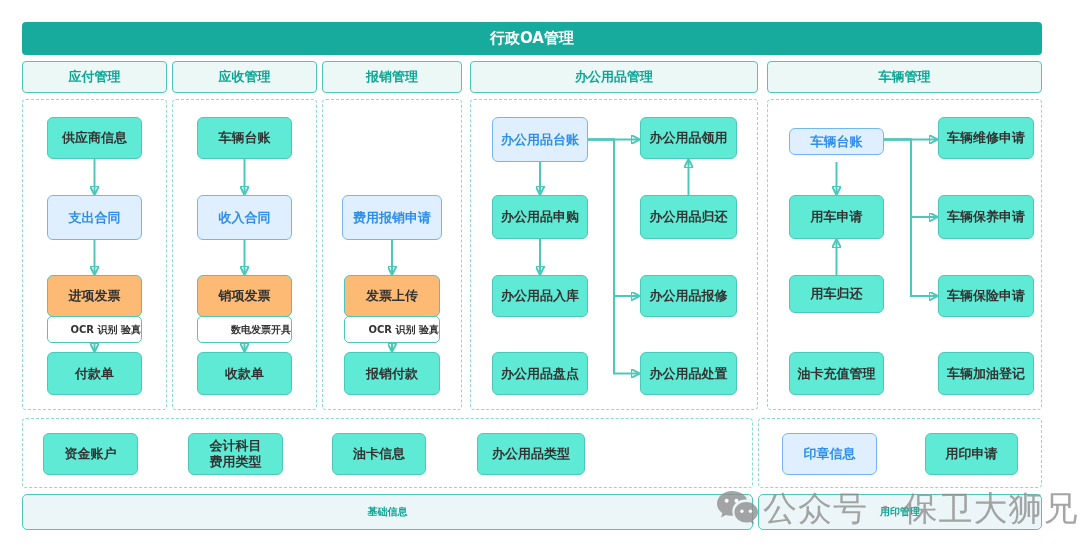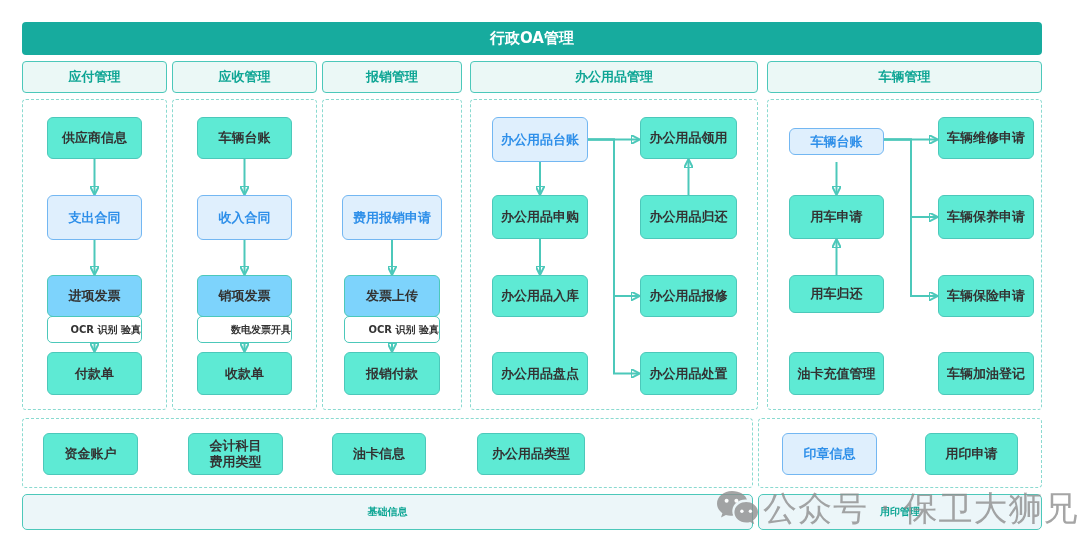--- a/index.html
+++ b/index.html
@@ -22,21 +22,21 @@
 
   .bar{position:absolute;top:494px;height:36px;background:var(--barbg);border:1px solid var(--tborder);
     border-radius:5px;color:var(--ttext);font-size:10px;font-weight:700;display:flex;align-items:center;justify-content:center}
 
   .node{position:absolute;background:#5eead4;border:1px solid var(--tborder);border-radius:6px;
     display:flex;flex-direction:column;align-items:center;justify-content:center;
     font-size:13px;font-weight:600;color:var(--ntext);text-align:center;line-height:16px;z-index:3}
   .node.hl{background:var(--hlbg);border-color:var(--hlborder);color:var(--hltext)}
 
   .nodewrap{position:absolute;z-index:3}
-  .nodewrap .main{position:relative;width:100%;height:42px;background:#7dd3fc;border:1px solid var(--tborder);
+  .nodewrap .main{position:relative;width:100%;height:42px;background:#fdba74;border:1px solid var(--tborder);
     border-radius:6px;display:flex;align-items:center;justify-content:center;font-size:13px;font-weight:600;color:var(--ntext)}
   .nodewrap .subbox{position:relative;width:100%;height:27px;margin-top:-1px;background:#fff;border:1px solid var(--tborder);
     border-radius:5px;display:flex;align-items:center;justify-content:flex-end;font-size:10px;font-weight:600;color:var(--ntext)}
 
   #edges{position:absolute;left:0;top:0;width:1080px;height:552px;z-index:2;pointer-events:none}
   #edges path{stroke:var(--tborder);stroke-width:2;fill:none}
 
   .wm{position:absolute;left:716px;top:486px;display:flex;align-items:center;gap:5px;opacity:.8;z-index:6;pointer-events:none}
   .wm svg{width:42px;height:38px;flex:0 0 auto}
   .wm-text{font-size:34px;font-weight:400;color:var(--wm);white-space:nowrap;letter-spacing:1px}

